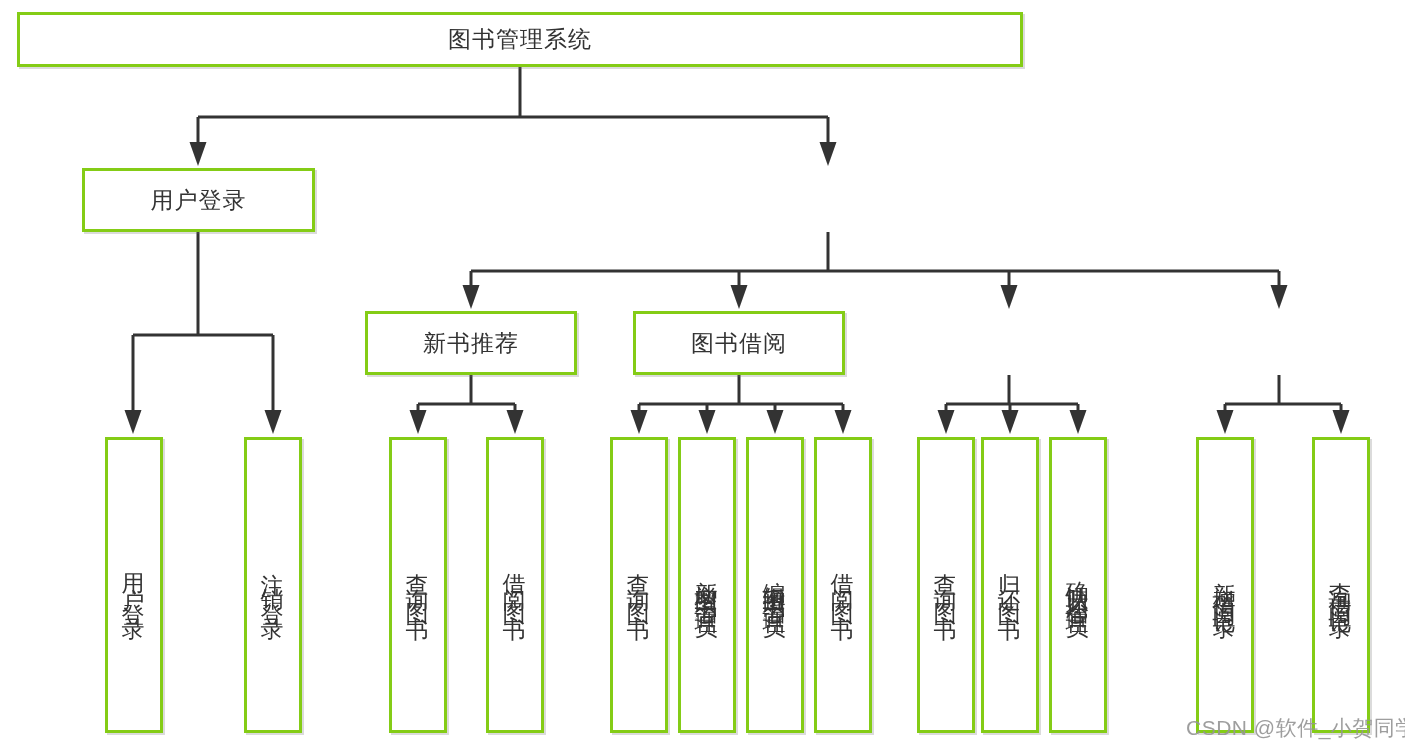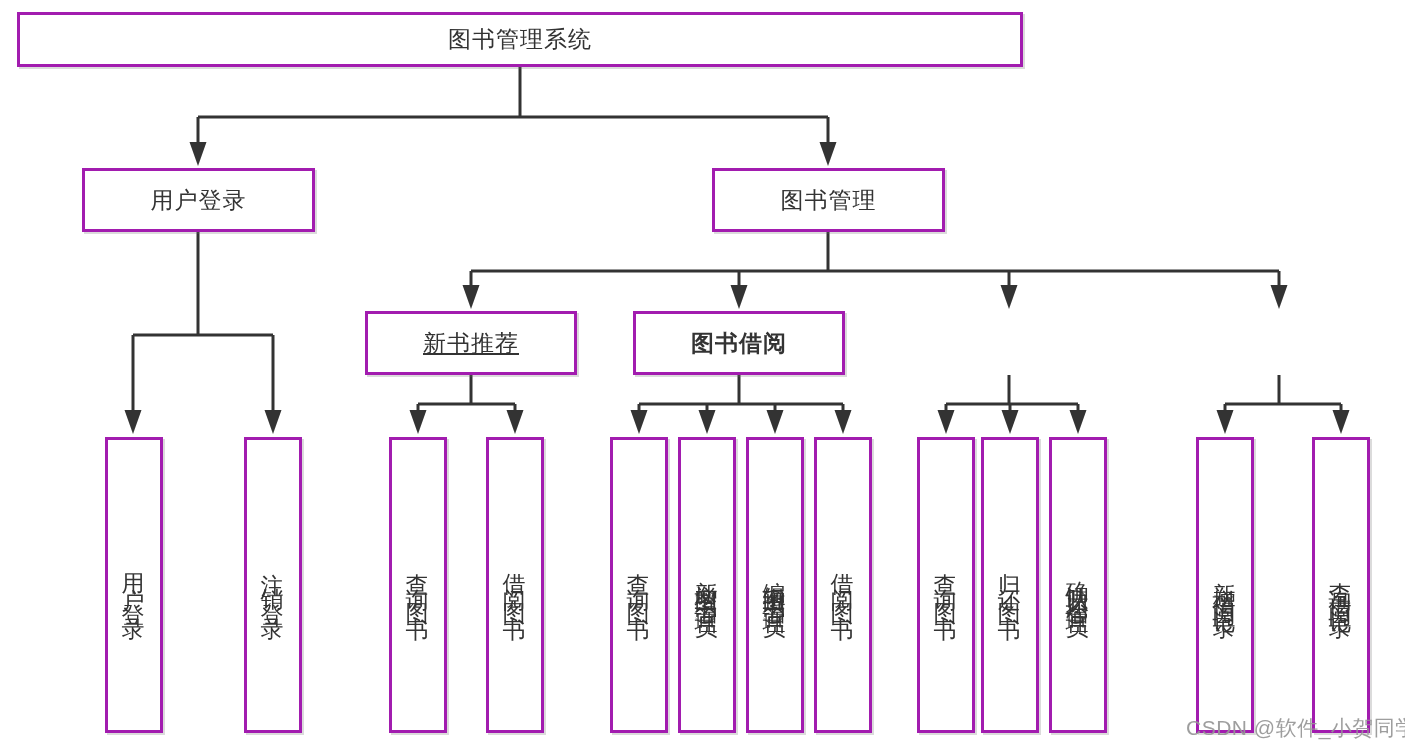--- a/index.html
+++ b/index.html
@@ -18,21 +18,21 @@
   .wires {
     position: absolute;
     left: 0; top: 0;
     width: 1405px; height: 747px;
     pointer-events: none;
   }
   .node {
     position: absolute;
     box-sizing: border-box;
     background: #ffffff;
-    border: 3px solid #a21caf;
+    border: 3px solid #84cc16;
     display: flex;
     align-items: center;
     justify-content: center;
     color: #333333;
     box-shadow: 2px 2px 0 rgba(110,110,110,0.25);
     z-index: 2;
   }
   .node-root {
     left: 17px; top: 12px;
     width: 1006px; height: 55px;
@@ -142,28 +142,25 @@
     </g>
   </svg>
 
   <div class="node node-root">
     <span>图书管理系统</span>
   </div>
 
   <div class="node l1" style="left:82px; width:233px;">
     <span>用户登录</span>
   </div>
-  <div class="node l1" style="left:712px; width:233px;">
-    <span>图书管理</span>
-  </div>
-
-  <div class="node l2" style="left:365px;text-decoration:underline;">
+
+  <div class="node l2" style="left:365px;">
     <span>新书推荐</span>
   </div>
-  <div class="node l2" style="left:633px;font-weight:bold;">
+  <div class="node l2" style="left:633px;">
     <span>图书借阅</span>
   </div>
 
   <div class="node leaf" style="left:105px;">
     <span class="v-text" style="letter-spacing: 15px;">用户登录</span>
   </div>
   <div class="node leaf" style="left:244px;">
     <span class="v-text" style="letter-spacing: 15px;">注销登录</span>
   </div>
   <div class="node leaf" style="left:389px;">

